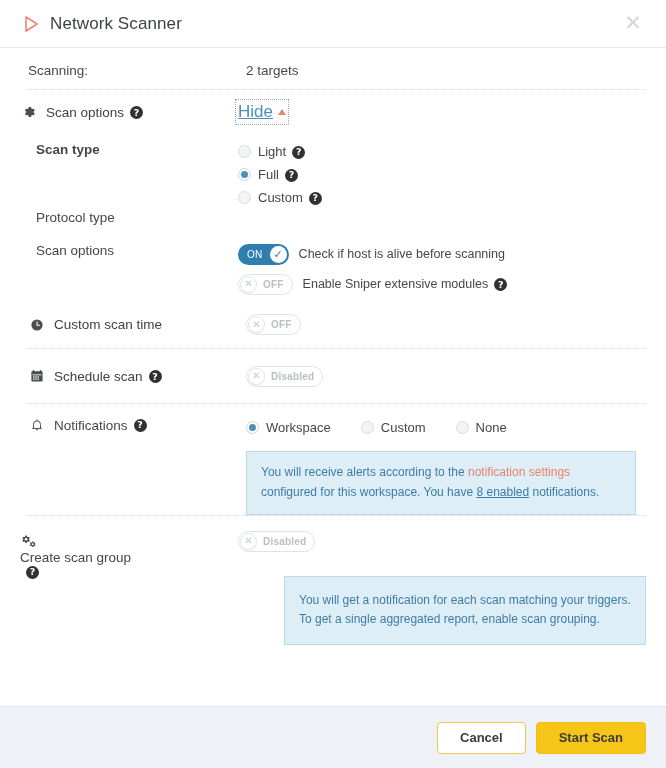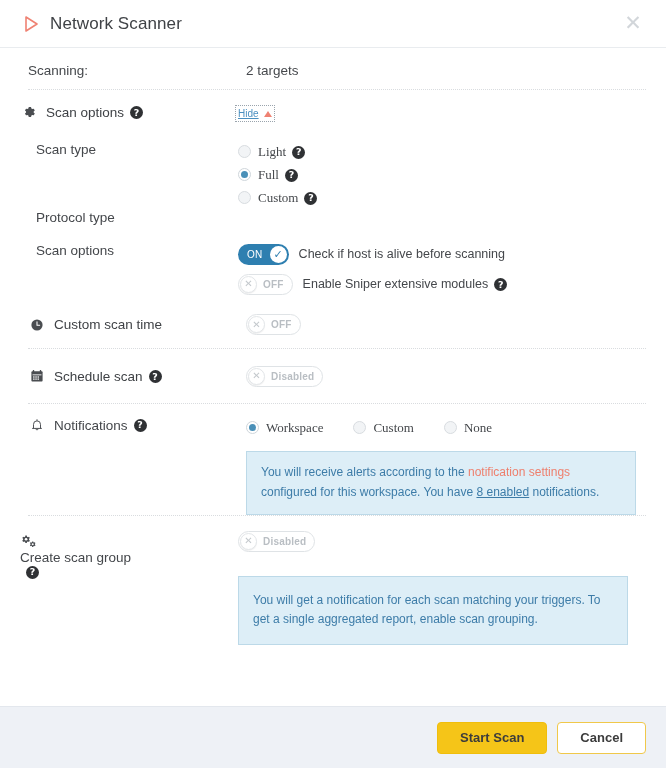--- a/index.html
+++ b/index.html
@@ -62,41 +62,41 @@
   }
 
   
   .scanning-row { min-height: 42px; display: flex; align-items: center; padding-top: 4px; }
   .scanning-row .row-label { font-size: 13.5px; color: #45484c; }
   .scanning-val { font-size: 13.5px; color: #45484c; }
 
   
   .hide-link {
     display: inline-flex; align-items: center; gap: 5px;
-    color: #4a8fc0; font-size: 10px; text-decoration: underline;
+    color: #4a8fc0; font-size: 17px; text-decoration: underline;
     outline: 1px dotted #9aa4ad; outline-offset: 2px;
     cursor: pointer; background: none; border: none;
     font-family: "Liberation Sans", sans-serif;
   }
   .caret-up { width: 0; height: 0; border-left: 4.5px solid transparent; border-right: 4.5px solid transparent; border-bottom: 6px solid #ef8273; display: inline-block; }
 
   
   .radio-line { display: flex; align-items: center; min-height: 23px; }
   .radio-opt { display: inline-flex; align-items: center; margin-right: 22px; cursor: pointer; }
   .radio {
     width: 13px; height: 13px; border-radius: 50%;
     background: #f2f4f6; border: 1px solid #d8dce0;
     flex: 0 0 13px; margin-right: 7px; position: relative;
   }
   .radio.on { background: #fff; border: 1px solid #cfd6db; }
   .radio.on::after {
     content: ""; position: absolute; inset: 2px;
     border-radius: 50%; background: #4a90b8;
   }
-  .radio-label { font-size: 13px; color: #44474b; font-family: Liberation Serif, serif; }
+  .radio-label { font-size: 13px; color: #44474b; }
 
   
   .toggle-line { display: flex; align-items: center; min-height: 30px; }
   .toggle {
     display: inline-flex; align-items: center;
     height: 21px; border-radius: 11px; cursor: pointer;
     flex: 0 0 auto; position: relative; user-select: none;
   }
   .toggle.on { background: #2e7fb0; padding-right: 2px; }
   .toggle.on .tg-text { color: #fff; font-size: 10px; font-weight: 400; padding: 0 7px 0 9px; letter-spacing: .3px; }
@@ -184,21 +184,21 @@
         <button class="hide-link">
           <span>Hide</span>
           <span class="caret-up"></span>
         </button>
       </div>
     </div>
 
     <div class="spacer-sm"></div>
 
     <div class="row" style="min-height:70px;">
-      <div class="row-label indent" style="align-items:flex-start;padding-top:2px;">Scan type</div>
+      <div class="row-label indent" style="align-items:flex-start;padding-top:2px;font-weight:bold;">Scan type</div>
       <div class="row-ctl">
         <div class="radio-line">
           <span class="radio-opt">
             <span class="radio"></span>
             <span class="radio-label">Light</span>
             <span class="help-icon">?</span>
           </span>
         </div>
         <div class="radio-line">
           <span class="radio-opt">
@@ -331,24 +331,24 @@
           </svg>
         </span>
         <span>Create scan group</span>
         <span class="help-icon">?</span>
       </div>
       <div class="row-ctl">
         <span class="toggle off wide">
           <span class="tg-knob">✕</span>
           <span class="tg-text">Disabled</span>
         </span>
-        <div class="info-box" style="margin-top:24px;padding:14px;">You will get a notification for each scan matching your triggers. To get a single aggregated report, enable scan grouping.</div>
+        <div class="info-box" style="margin-top:24px;padding:14px;margin-left:46px;">You will get a notification for each scan matching your triggers. To get a single aggregated report, enable scan grouping.</div>
       </div>
     </div>
 
   </div>
 
   <div class="footer">
+    <button class="btn btn-secondary">Cancel</button>
     <button class="btn btn-primary">Start Scan</button>
-    <button class="btn btn-secondary">Cancel</button>
   </div>
 
 </div>
 
 </body></html>

